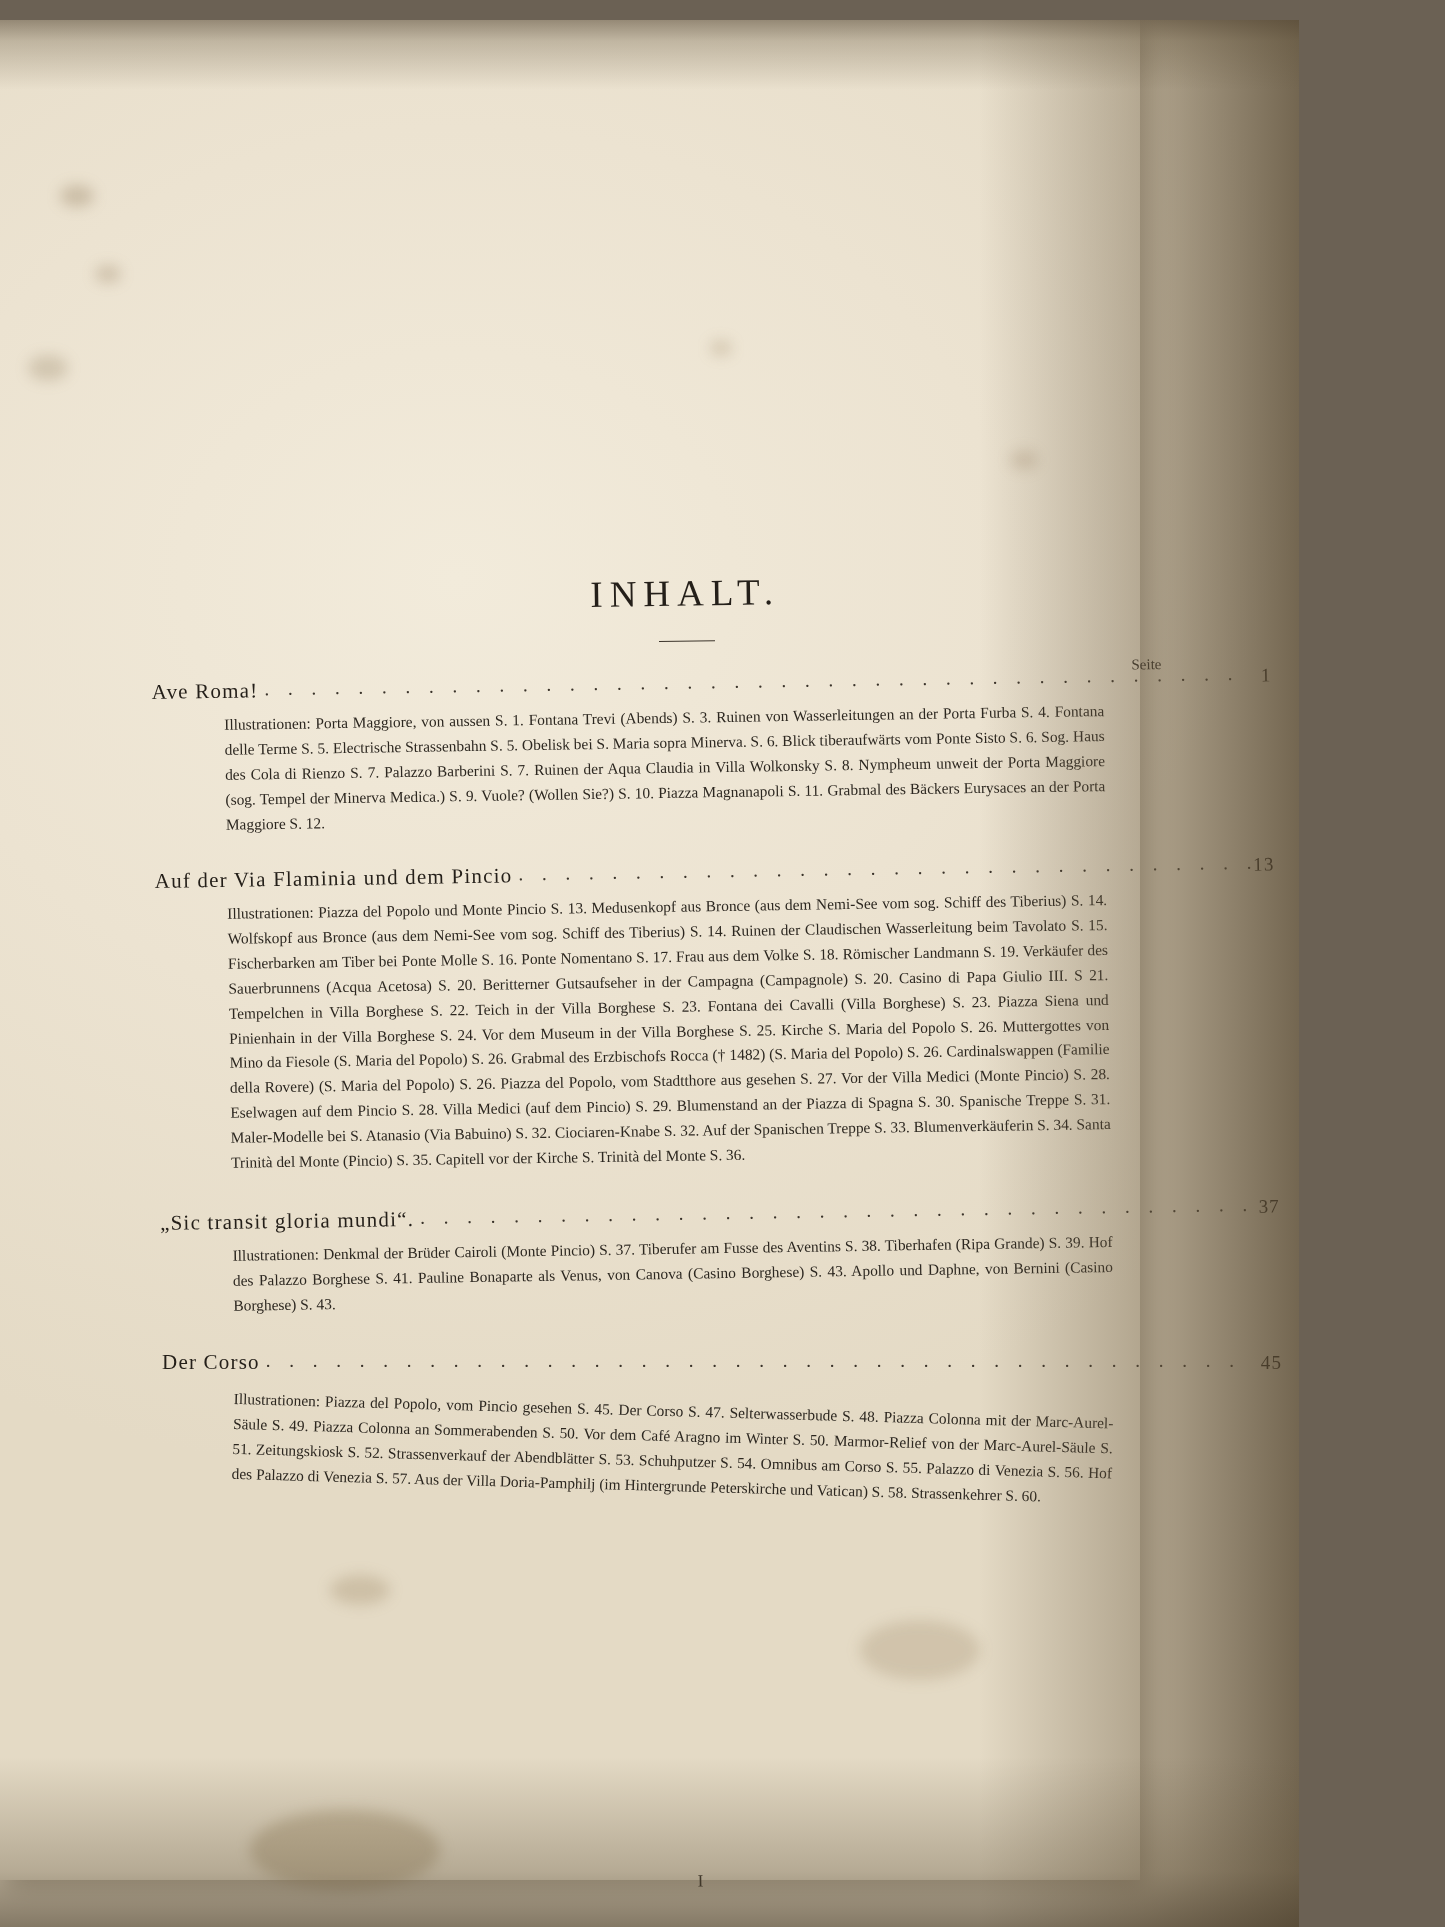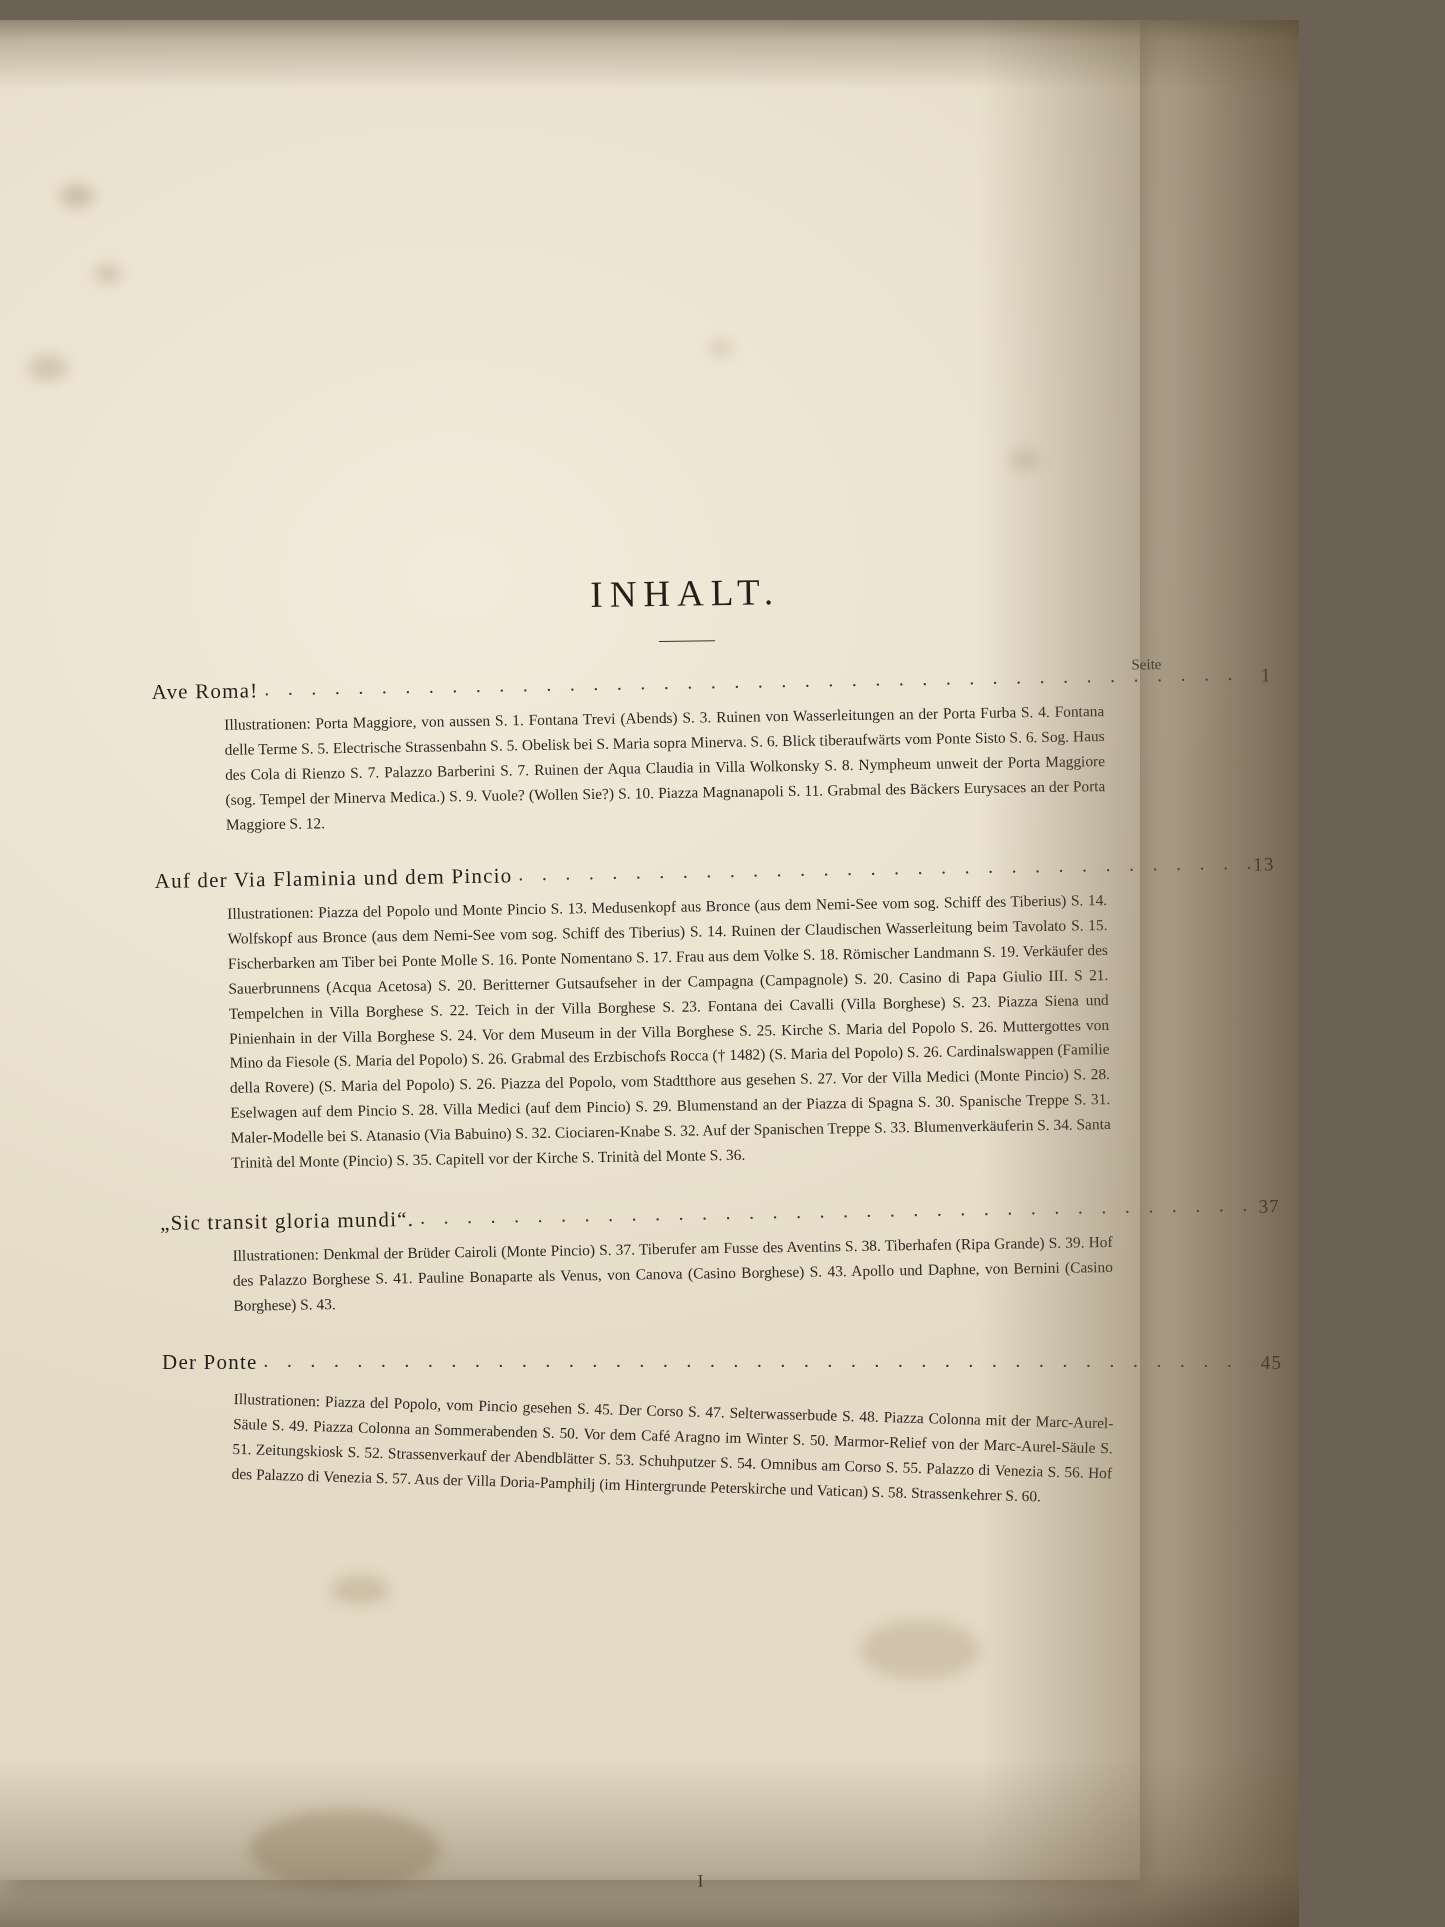--- a/index.html
+++ b/index.html
@@ -202,21 +202,21 @@
         <span class="entry-page">37</span>
       </div>
       <div class="illus">
         <span class="lead">Illustrationen:</span>
         <span>Denkmal der Brüder Cairoli (Monte Pincio) S. 37. Tiberufer am Fusse des Aventins S. 38. Tiberhafen (Ripa Grande) S. 39. Hof des Palazzo Borghese S. 41. Pauline Bonaparte als Venus, von Canova (Casino Borghese) S. 43. Apollo und Daphne, von Bernini (Casino Borghese) S. 43.</span>
       </div>
     </div>
 
     <div class="entry skewed2" style="margin-top:30px;">
       <div class="entry-head">
-        <span class="entry-title">Der Ponte</span>
+        <span class="entry-title">Der Corso</span>
         <span class="leader">. . . . . . . . . . . . . . . . . . . . . . . . . . . . . . . . . . . . . . . . . . . . . . . . . . . . . . . . . . . . . . . . . . . . . . . . . . . . . . . . . . . . . . . . . . . . . . .</span>
         <span class="entry-page">45</span>
       </div>
       <div class="illus skewed" style="margin-top:12px;">
         <span class="lead">Illustrationen:</span>
         <span>Piazza del Popolo, vom Pincio gesehen S. 45. Der Corso S. 47. Selterwasserbude S. 48. Piazza Colonna mit der Marc-Aurel-Säule S. 49. Piazza Colonna an Sommerabenden S. 50. Vor dem Café Aragno im Winter S. 50. Marmor-Relief von der Marc-Aurel-Säule S. 51. Zeitungskiosk S. 52. Strassenverkauf der Abendblätter S. 53. Schuhputzer S. 54. Omnibus am Corso S. 55. Palazzo di Venezia S. 56. Hof des Palazzo di Venezia S. 57. Aus der Villa Doria-Pamphilj (im Hintergrunde Peterskirche und Vatican) S. 58. Strassenkehrer S. 60.</span>
       </div>
     </div>
 
     <div class="folio">I</div>

